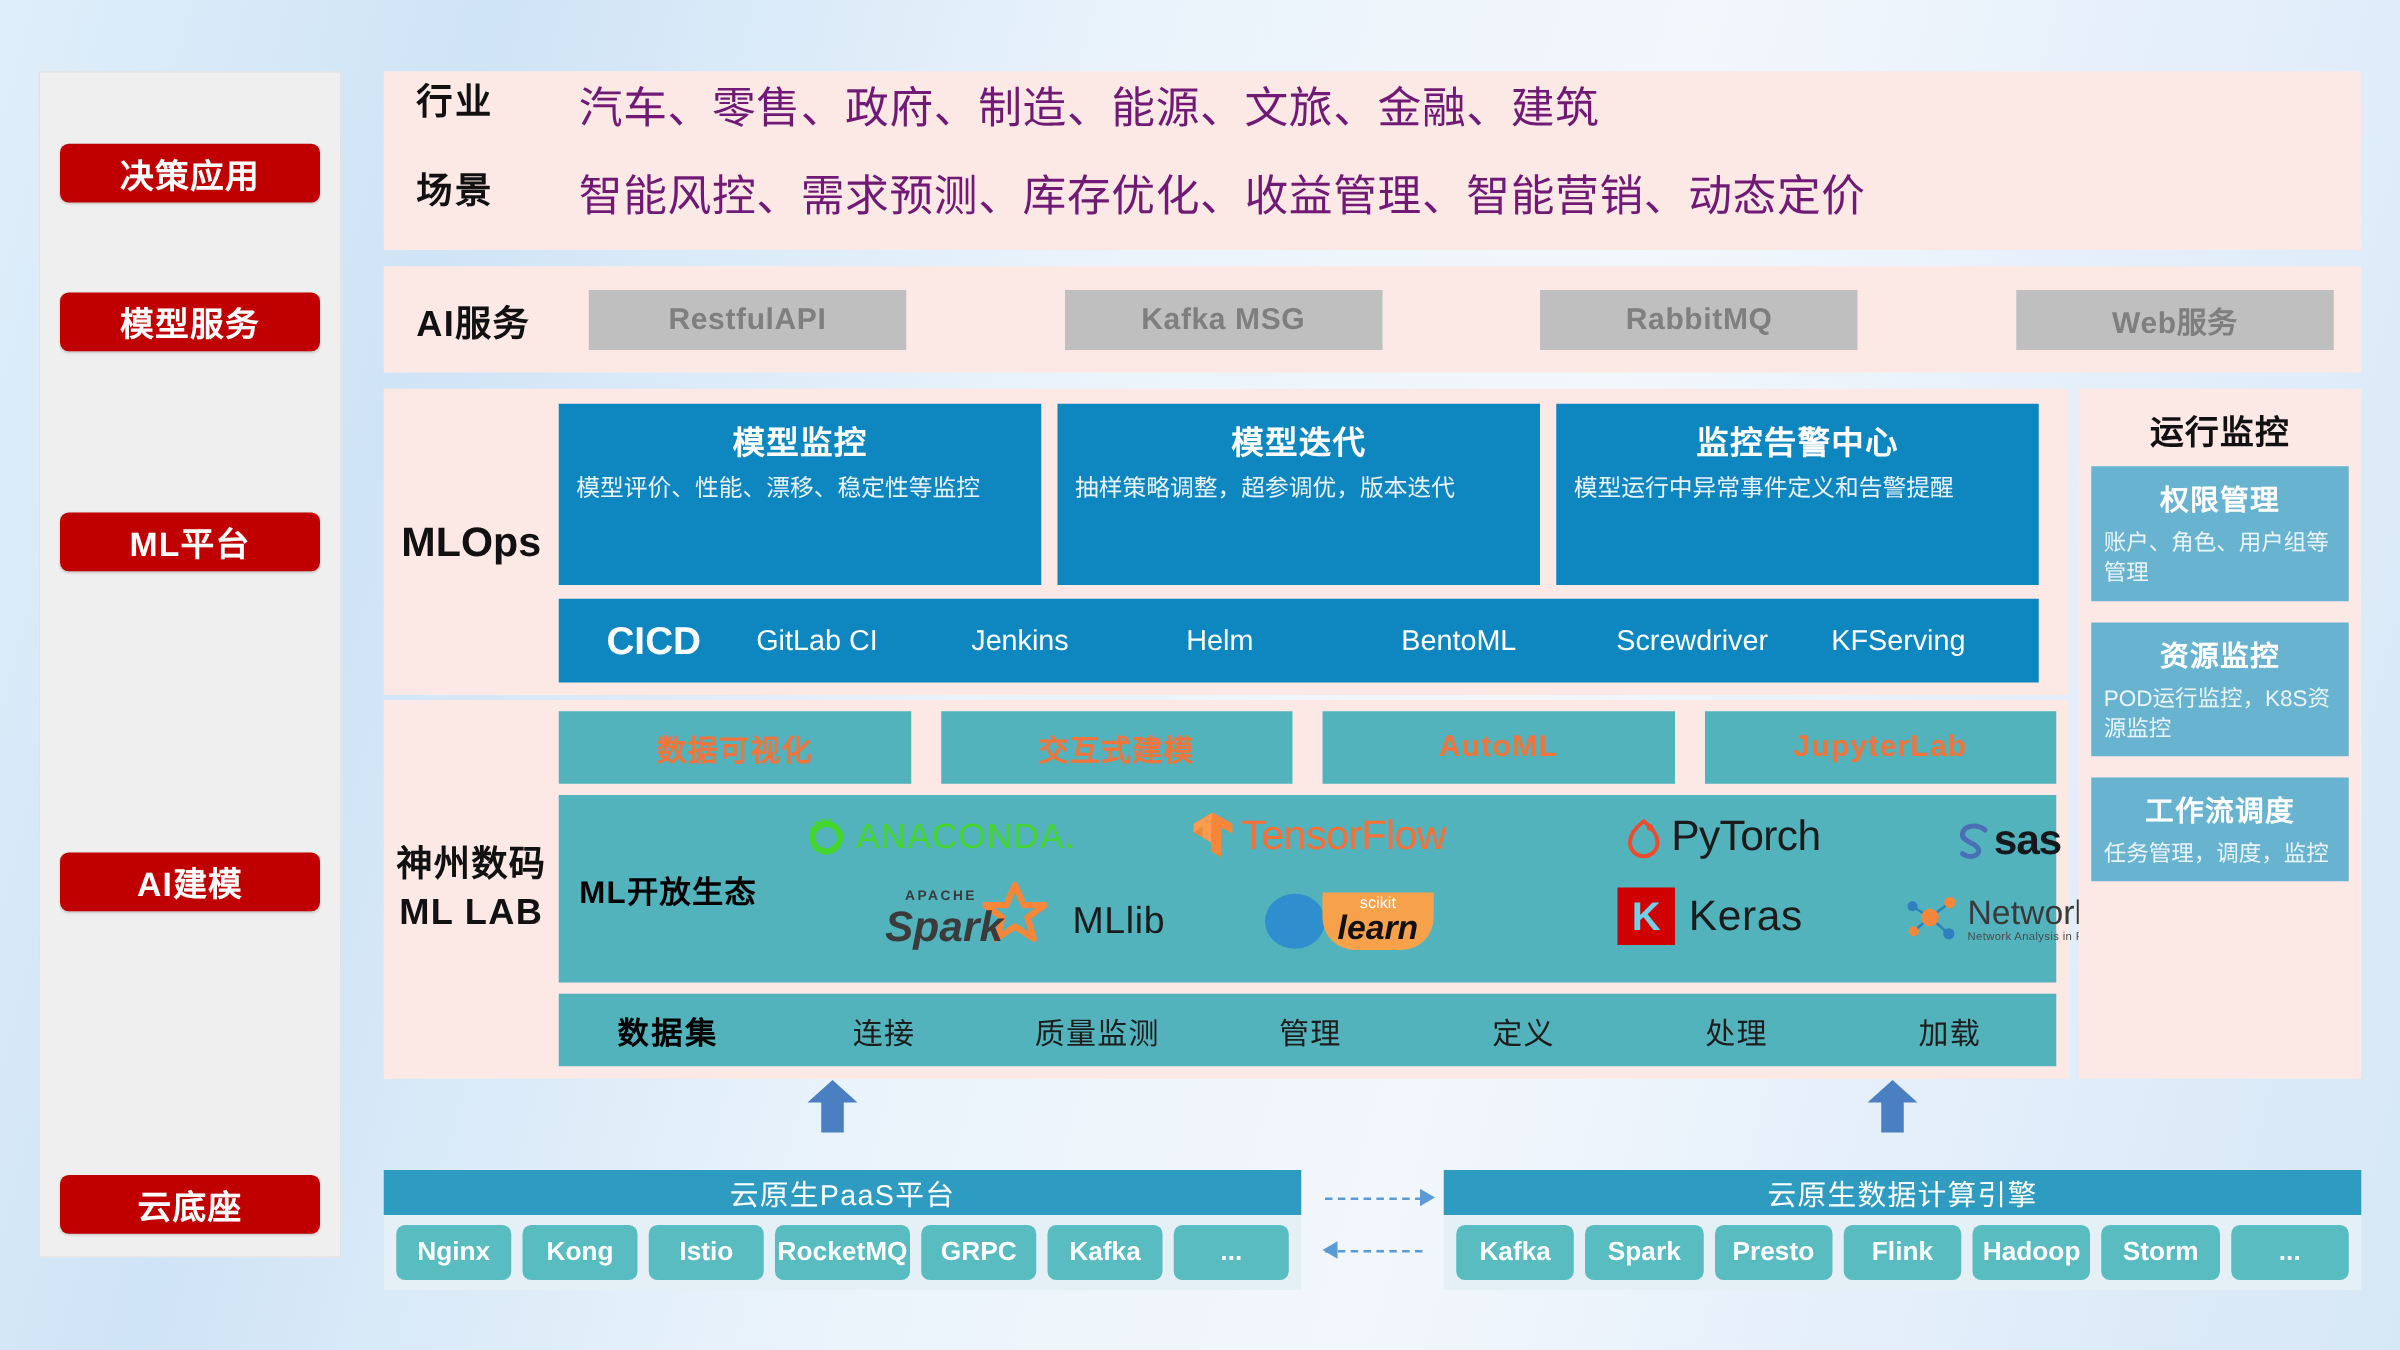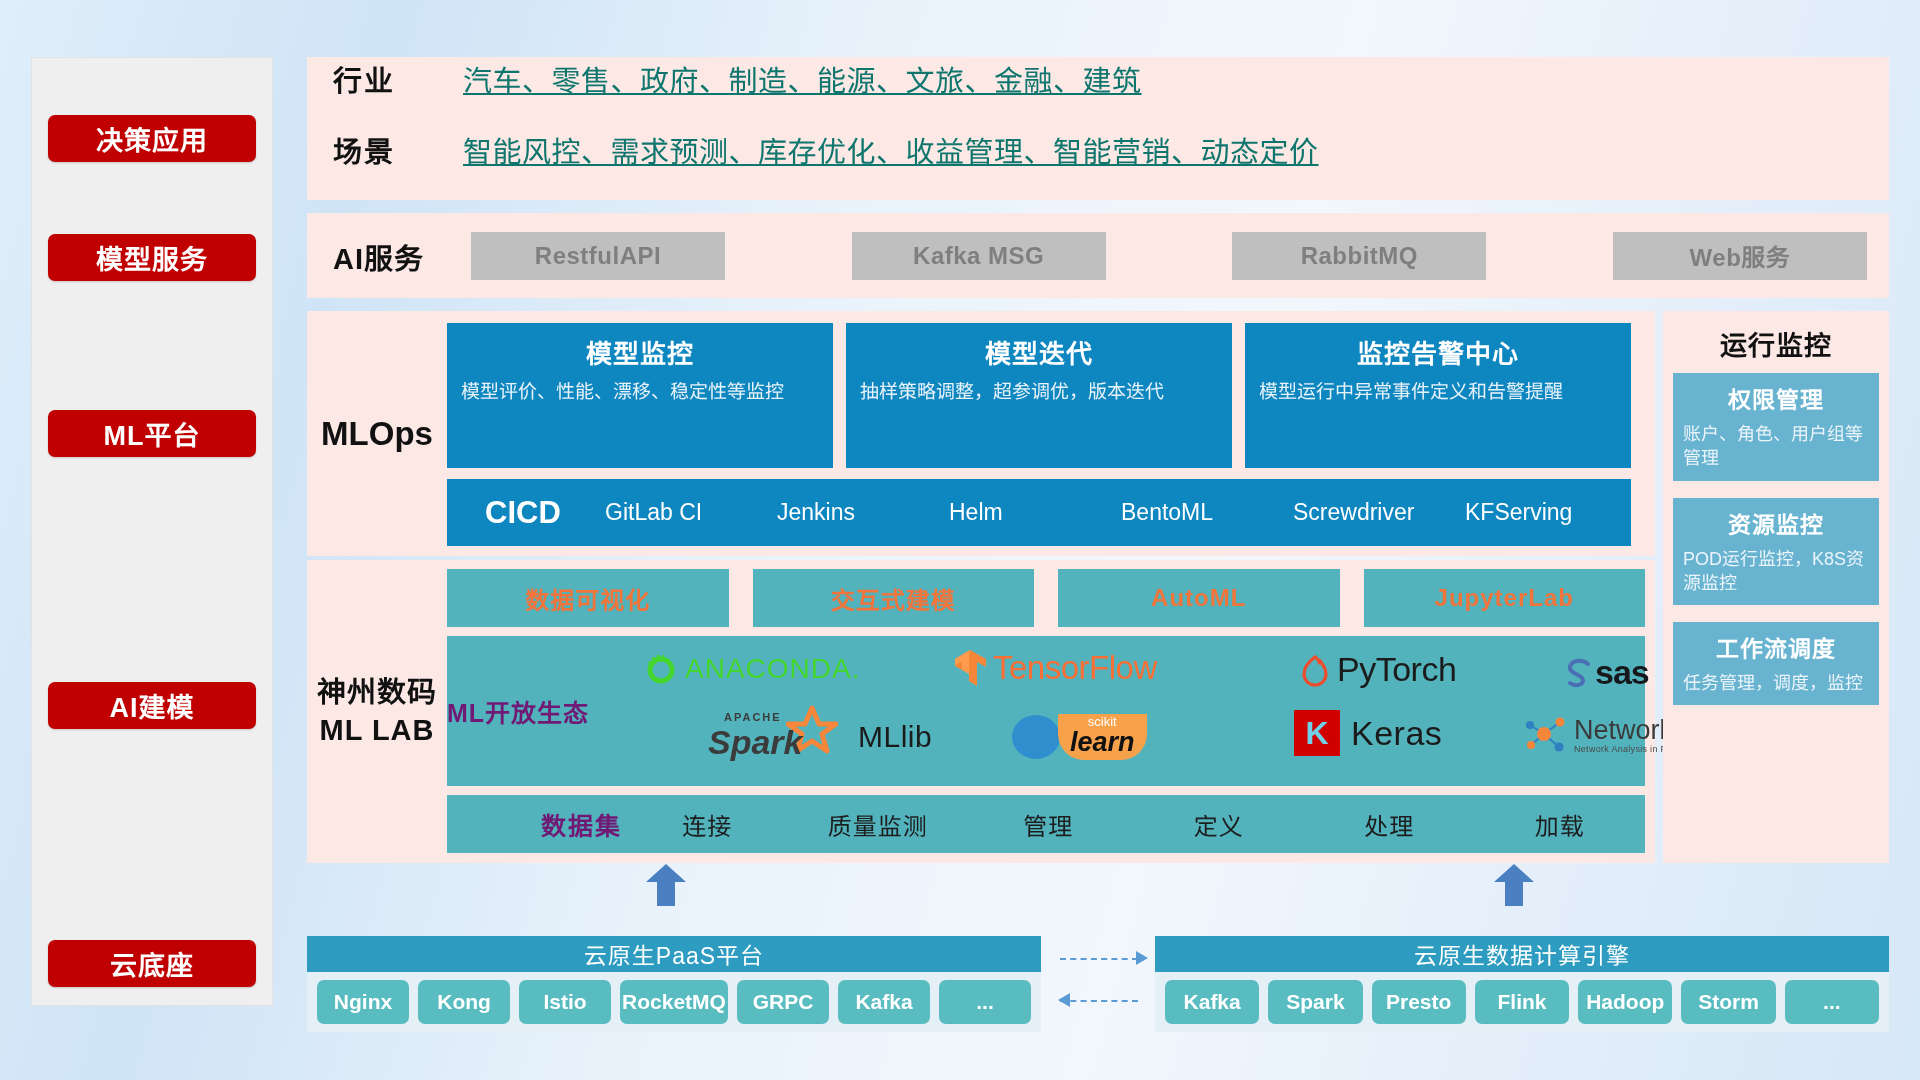--- a/index.html
+++ b/index.html
@@ -25,21 +25,21 @@
     box-shadow:0 1px 2px rgba(0,0,0,.18);
   }
 
   
   .band{position:absolute;background:#fce9e6;}
 
   
   .band-top{left:307px;top:57px;width:1582px;height:143px;}
   .kv-row{display:flex;align-items:flex-start;height:71px;padding-left:26px;box-sizing:border-box;}
   .kv-key{width:130px;flex:none;font-size:29px;font-weight:bold;color:#111;letter-spacing:2px;}
-  .kv-val{font-size:29px;color:#0f766e;letter-spacing:.5px;text-decoration:underline;}
+  .kv-val{font-size:35px;color:#701a75;letter-spacing:.5px;}
 
   
   .band-ai{left:307px;top:213px;width:1582px;height:85px;display:flex;align-items:center;}
   .ai-label{width:130px;flex:none;margin-left:26px;font-size:29px;font-weight:bold;color:#111;letter-spacing:1px;}
   .ai-btns{flex:1;display:flex;gap:0;justify-content:space-between;padding:0 22px 0 8px;}
   .ai-btn{
     width:254px;height:48px;background:#bfbfbf;color:#7f7f7f;
     display:flex;align-items:center;justify-content:center;
     font-size:24px;font-weight:bold;letter-spacing:.5px;
   }
@@ -65,24 +65,24 @@
   
   .band-model{left:307px;top:560px;width:1348px;height:303px;}
   .model-inner{display:flex;height:100%;}
   .model-label{width:140px;flex:none;display:flex;align-items:center;justify-content:center;
     text-align:center;font-size:29px;font-weight:bold;color:#111;line-height:1.28;letter-spacing:1px;}
   .model-right{flex:1;display:flex;flex-direction:column;padding:9px 10px 10px 0;box-sizing:border-box;}
   .tool-row{display:flex;gap:24px;height:58px;}
   .tool-chip{flex:1;background:#52b3bd;display:flex;align-items:center;justify-content:center;
     color:#f1743b;font-size:24px;font-weight:bold;letter-spacing:1px;}
   .eco-row{margin-top:9px;height:150px;background:#52b3bd;display:flex;align-items:center;}
-  .eco-label{width:175px;flex:none;text-align:left;color:#701a75;font-size:25px;font-weight:bold;letter-spacing:1px;}
+  .eco-label{width:175px;flex:none;text-align:center;color:#000000;font-size:25px;font-weight:bold;letter-spacing:1px;}
   .eco-logos{flex:1;height:100%;position:relative;}
   .ds-row{margin-top:9px;height:58px;background:#52b3bd;display:flex;align-items:center;}
-  .ds-title{width:175px;flex:none;text-align:right;color:#701a75;font-size:25px;font-weight:bold;letter-spacing:2px;}
+  .ds-title{width:175px;flex:none;text-align:center;color:#000000;font-size:25px;font-weight:bold;letter-spacing:2px;}
   .ds-items{flex:1;display:flex;}
   .ds-item{flex:1;text-align:center;color:#1d1d1d;font-size:24px;letter-spacing:1px;}
 
   
   .band-monitor{left:1663px;top:311px;width:226px;height:552px;}
   .mon-title{text-align:center;font-size:27px;font-weight:bold;color:#111;padding:13px 0 10px;letter-spacing:1px;}
   .mon-card{
     margin:0 10px 17px;background:#68b3d0;color:#fff;padding:8px 10px 10px;box-sizing:border-box;
   }
   .mon-card h5{margin:0 0 7px;text-align:center;font-size:23px;font-weight:bold;letter-spacing:1px;}

